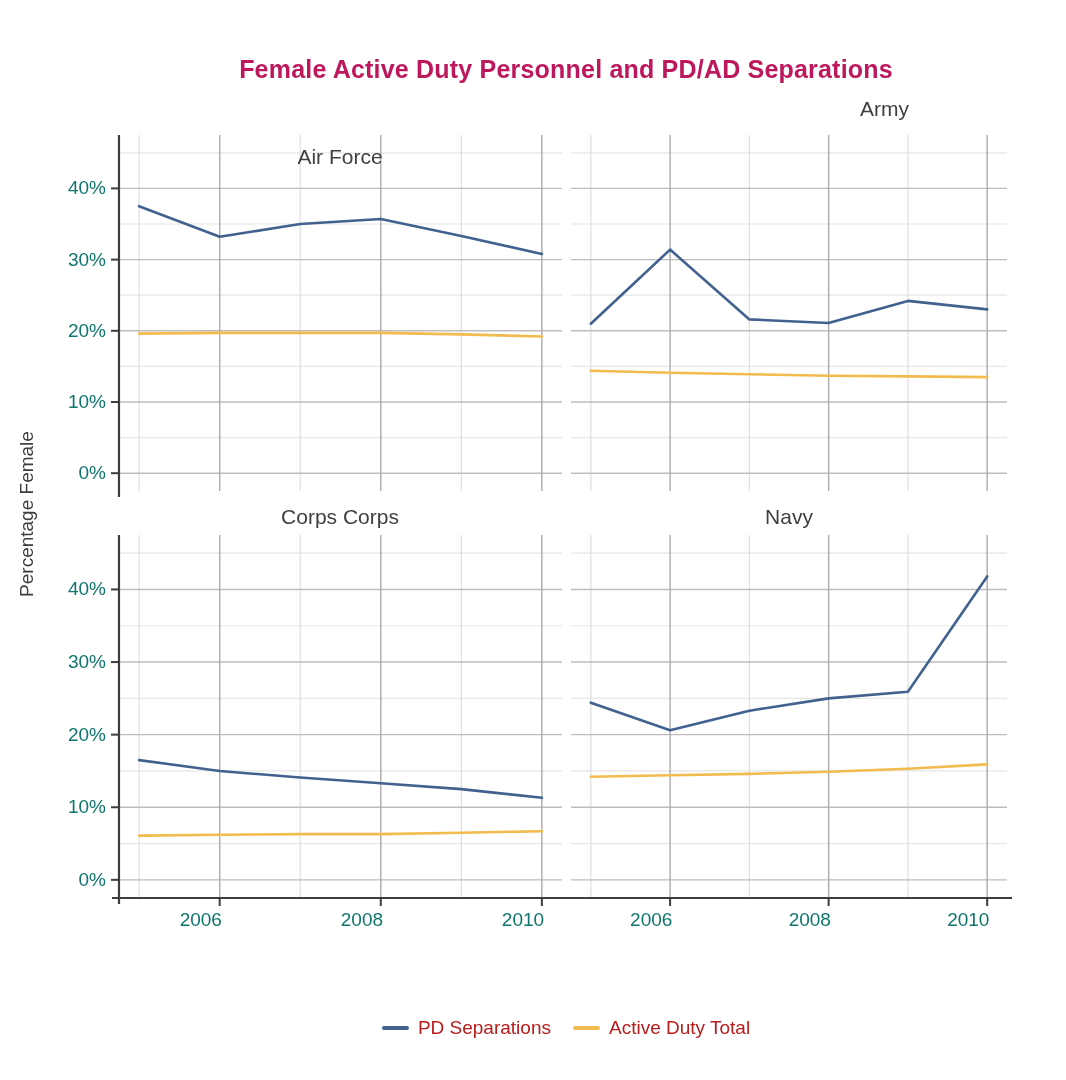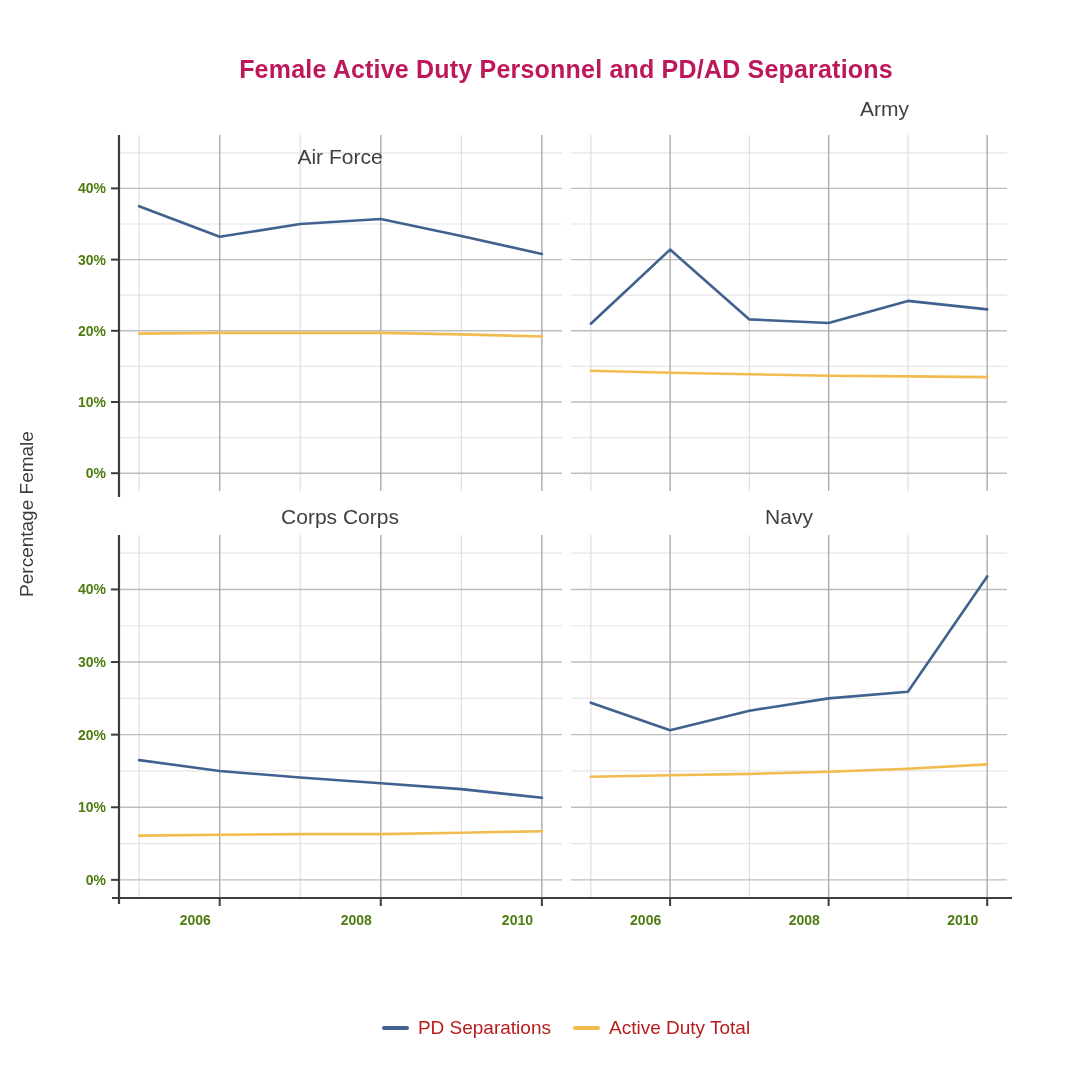--- a/index.html
+++ b/index.html
@@ -16,21 +16,21 @@
     font-size:21px; color:#3f3f3f;
   }
   #ft0 { left:220px; top:97px;margin-top:48px; }
   #ft1 { left:669px; top:97px;text-align:right; }
   #ft2 { left:220px; top:505px; }
   #ft3 { left:669px; top:505px; }
   .ylabel {
     position:absolute; left:-83px; top:503px; width:220px; text-align:center;
     transform:rotate(-90deg); font-size:19px; color:#3c3c3c;
   }
-  .tick-label { position:absolute; font-size:14px; color:#4d7c0f; line-height:22px;font-weight:bold; }
+  .tick-label { position:absolute; font-size:19px; color:#0f766e; line-height:22px; }
   .y-tick { width:70px; text-align:right; }
   .x-tick { width:80px; text-align:left; }
   #plot-svg { position:absolute; left:0; top:0; }
   .legend {
     position:absolute; left:66px; top:1017px; width:1000px;
     display:flex; justify-content:center; align-items:center; gap:22px;
     font-size:19px; color:#b91c1c;
   }
   .legend-item { display:flex; align-items:center; gap:9px; }
   .swatch { display:inline-block; width:27px; height:4px; border-radius:2px; }

